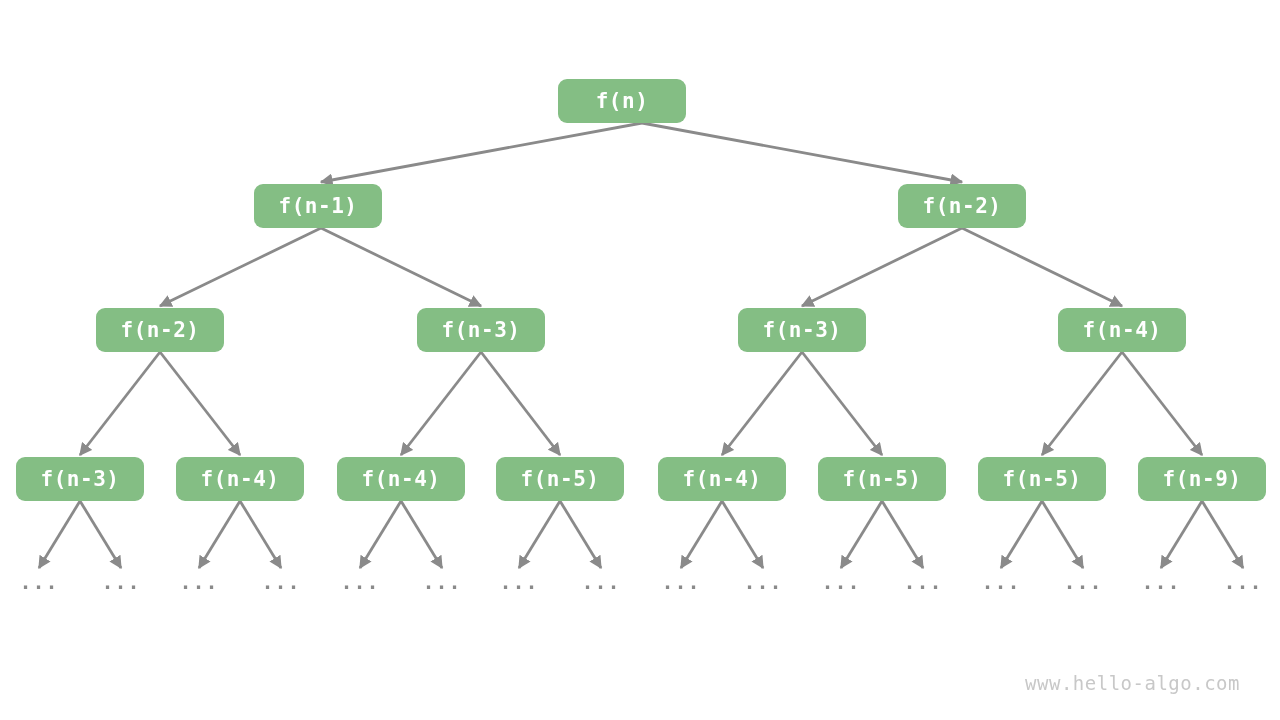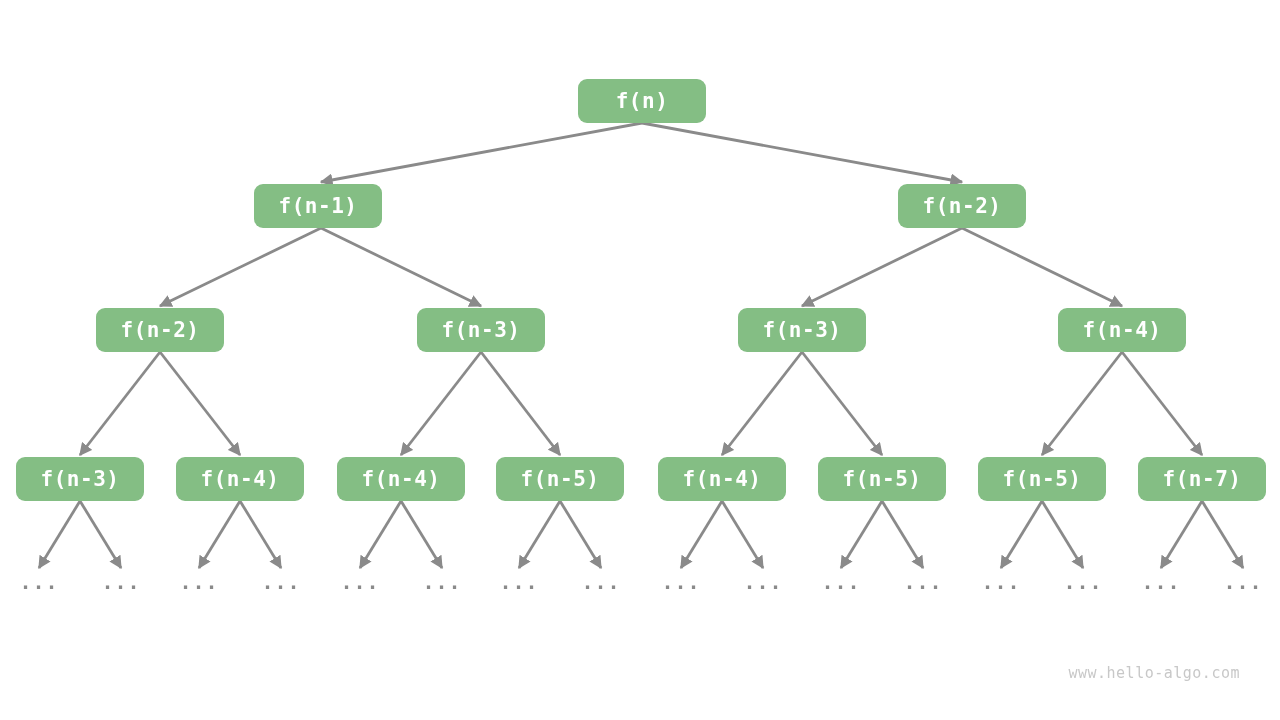--- a/index.html
+++ b/index.html
@@ -42,23 +42,23 @@
     text-align: center;
     color: var(--arrow, #8a8a8a);
     font-weight: bold;
     font-size: 20px;
     letter-spacing: 1px;
     line-height: 20px;
   }
   .watermark {
     position: absolute;
     right: 40px;
-    bottom: 38px;
+    bottom: 26px;
     color: var(--watermark, #c8c8c8);
-    font-size: 15px;
+    font-size: 19px;
     letter-spacing: 0.5px;
   }
 </style>
 </head>
 <body>
 
 <div id="stage">
   <svg id="edges" width="1280" height="720" viewBox="0 0 1280 720">
     <defs>
       <marker id="arrowhead" viewBox="0 0 10 10" refX="9" refY="5" markerWidth="4.6" markerHeight="4.6" orient="auto-start-reverse" markerUnits="strokeWidth">
@@ -92,35 +92,35 @@
         <line x1="722" y1="501" x2="763" y2="568" stroke="#8a8a8a" stroke-width="2.8" marker-end="url(#arrowhead)"></line>
         <line x1="882" y1="501" x2="841" y2="568" stroke="#8a8a8a" stroke-width="2.8" marker-end="url(#arrowhead)"></line>
         <line x1="882" y1="501" x2="923" y2="568" stroke="#8a8a8a" stroke-width="2.8" marker-end="url(#arrowhead)"></line>
         <line x1="1042" y1="501" x2="1001" y2="568" stroke="#8a8a8a" stroke-width="2.8" marker-end="url(#arrowhead)"></line>
         <line x1="1042" y1="501" x2="1083" y2="568" stroke="#8a8a8a" stroke-width="2.8" marker-end="url(#arrowhead)"></line>
         <line x1="1202" y1="501" x2="1161" y2="568" stroke="#8a8a8a" stroke-width="2.8" marker-end="url(#arrowhead)"></line>
         <line x1="1202" y1="501" x2="1243" y2="568" stroke="#8a8a8a" stroke-width="2.8" marker-end="url(#arrowhead)"></line>
       </g>
   </svg>
   <div id="nodes">
-      <div class="node" style="left: 578px; top: 79px;">f(n)</div>
+      <div class="node" style="left: 558px; top: 79px;">f(n)</div>
       <div class="node" style="left: 254px; top: 184px;">f(n-1)</div>
       <div class="node" style="left: 898px; top: 184px;">f(n-2)</div>
       <div class="node" style="left: 96px; top: 308px;">f(n-2)</div>
       <div class="node" style="left: 417px; top: 308px;">f(n-3)</div>
       <div class="node" style="left: 738px; top: 308px;">f(n-3)</div>
       <div class="node" style="left: 1058px; top: 308px;">f(n-4)</div>
       <div class="node" style="left: 16px; top: 457px;">f(n-3)</div>
       <div class="node" style="left: 176px; top: 457px;">f(n-4)</div>
       <div class="node" style="left: 337px; top: 457px;">f(n-4)</div>
       <div class="node" style="left: 496px; top: 457px;">f(n-5)</div>
       <div class="node" style="left: 658px; top: 457px;">f(n-4)</div>
       <div class="node" style="left: 818px; top: 457px;">f(n-5)</div>
       <div class="node" style="left: 978px; top: 457px;">f(n-5)</div>
-      <div class="node" style="left: 1138px; top: 457px;">f(n-7)</div>
+      <div class="node" style="left: 1138px; top: 457px;">f(n-9)</div>
     </div>
   <div id="leaves">
       <div class="leaf" style="left: -3px; top: 572px;">...</div>
       <div class="leaf" style="left: 79px; top: 572px;">...</div>
       <div class="leaf" style="left: 157px; top: 572px;">...</div>
       <div class="leaf" style="left: 239px; top: 572px;">...</div>
       <div class="leaf" style="left: 318px; top: 572px;">...</div>
       <div class="leaf" style="left: 400px; top: 572px;">...</div>
       <div class="leaf" style="left: 477px; top: 572px;">...</div>
       <div class="leaf" style="left: 559px; top: 572px;">...</div>

